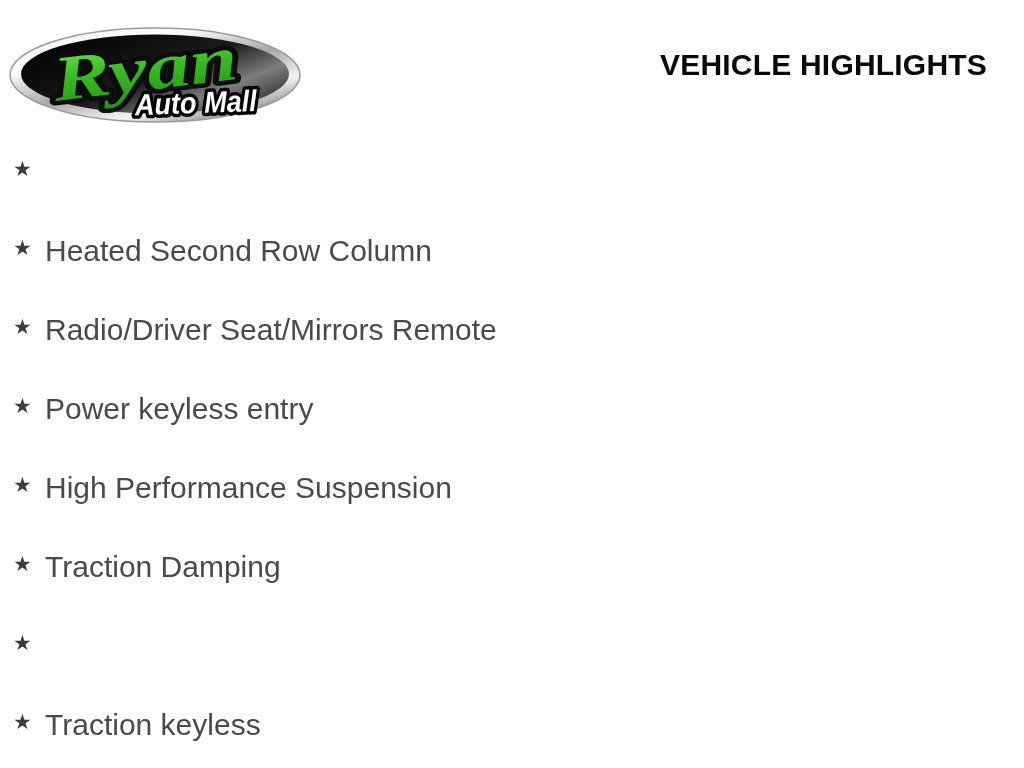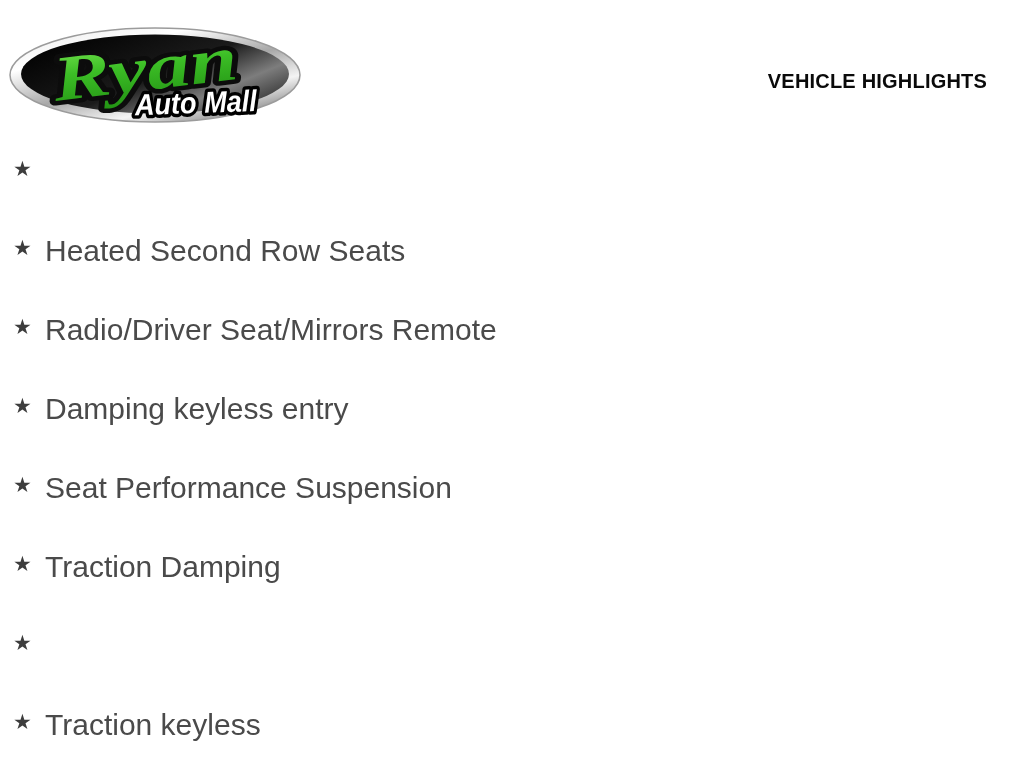--- a/index.html
+++ b/index.html
@@ -42,27 +42,26 @@
     fill: #ffffff;
     stroke: #000000;
     stroke-width: 7px;
     paint-order: stroke;
     stroke-linejoin: round;
   }
 
   .page-title {
     position: absolute;
     top: 50px; right: 37px;
-    font-size: 20px;
+    font-size: 30px;
     font-weight: bold;
     line-height: 1;
     color: #0a0a0a;
     letter-spacing: 0.2px;
     white-space: nowrap;
-    margin-top: 21px;
   }
 
   
   .highlights-list {
     position: absolute;
     left: 10px; top: 132px;
     width: 1004px;
     list-style: none;
   }
   .highlight-item {
@@ -120,33 +119,33 @@
   </div>
 
   <h1 class="page-title">VEHICLE HIGHLIGHTS</h1>
 
   <ul class="highlights-list">
     <li class="highlight-item">
       <span class="star-bullet">★</span>
     </li>
     <li class="highlight-item">
       <span class="star-bullet">★</span>
-      <span>Heated Second Row Seats</span>
+      <span>Heated Second Row Column</span>
     </li>
     <li class="highlight-item">
       <span class="star-bullet">★</span>
       <span>Radio/Driver Seat/Mirrors Remote</span>
     </li>
     <li class="highlight-item">
       <span class="star-bullet">★</span>
-      <span>Damping keyless entry</span>
+      <span>Power keyless entry</span>
     </li>
     <li class="highlight-item">
       <span class="star-bullet">★</span>
-      <span>Seat Performance Suspension</span>
+      <span>High Performance Suspension</span>
     </li>
     <li class="highlight-item">
       <span class="star-bullet">★</span>
       <span>Traction Damping</span>
     </li>
     <li class="highlight-item">
       <span class="star-bullet">★</span>
     </li>
     <li class="highlight-item">
       <span class="star-bullet">★</span>

